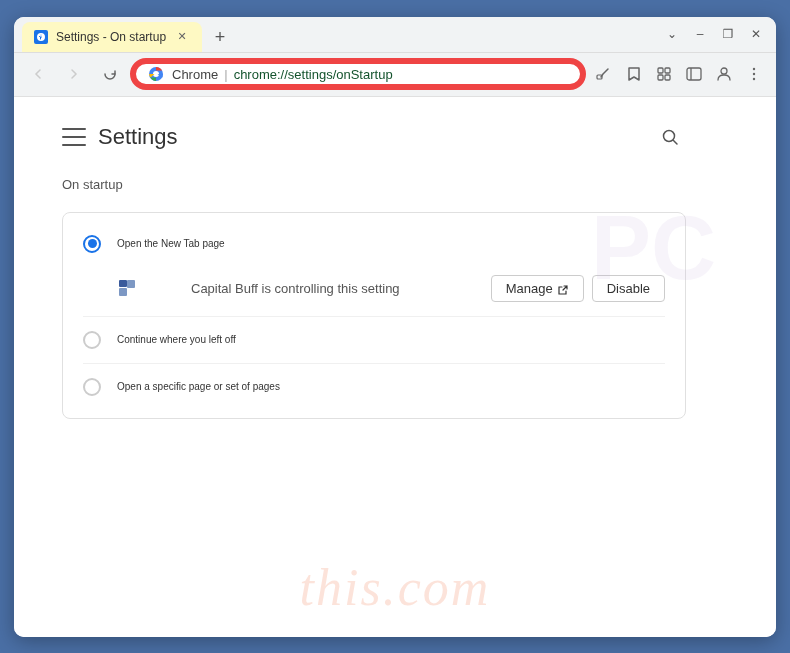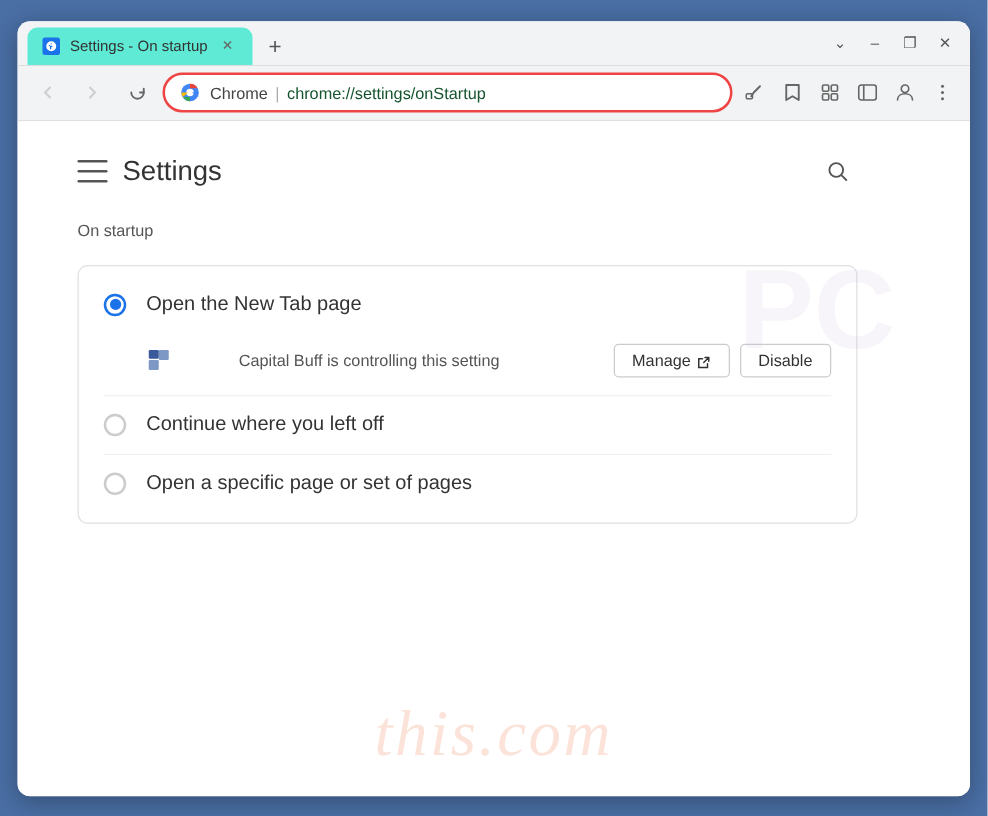--- a/index.html
+++ b/index.html
@@ -33,21 +33,21 @@
     }
     .tab-bar {
       display: flex;
       align-items: flex-end;
       flex: 1;
       height: 100%;
     }
     .tab {
       display: flex;
       align-items: center;
-      background: #5eead4;
+      background: #fef9c3;
       border-radius: 8px 8px 0 0;
       padding: 0 12px;
       height: 30px;
       gap: 8px;
       font-size: 12px;
       color: #333;
       max-width: 200px;
     }
     .tab-icon {
       width: 14px;
@@ -122,21 +122,21 @@
       justify-content: center;
       cursor: pointer;
       color: #666;
       font-size: 14px;
     }
     .nav-btn.disabled { color: #ccc; cursor: default; }
     .address-bar {
       flex: 1;
       height: 32px;
       background: #fff;
-      border: 2px solid #ef4444;
+      border: 6px solid #ef4444;
       border-radius: 16px;
       display: flex;
       align-items: center;
       padding: 0 12px;
       gap: 8px;
       font-size: 13px;
     }
     .address-bar-icon {
       width: 16px;
       height: 16px;
@@ -247,21 +247,21 @@
     .radio-outer.selected {
       border-color: #1a73e8;
     }
     .radio-inner {
       width: 9px;
       height: 9px;
       border-radius: 50%;
       background: #1a73e8;
     }
     .option-label {
-      font-size: 16px;
+      font-size: 10px;
       color: #333;
     }
     .extension-row {
       display: flex;
       align-items: center;
       padding: 8px 20px 14px 54px;
       gap: 10px;
     }
     .ext-icon {
       width: 20px;

